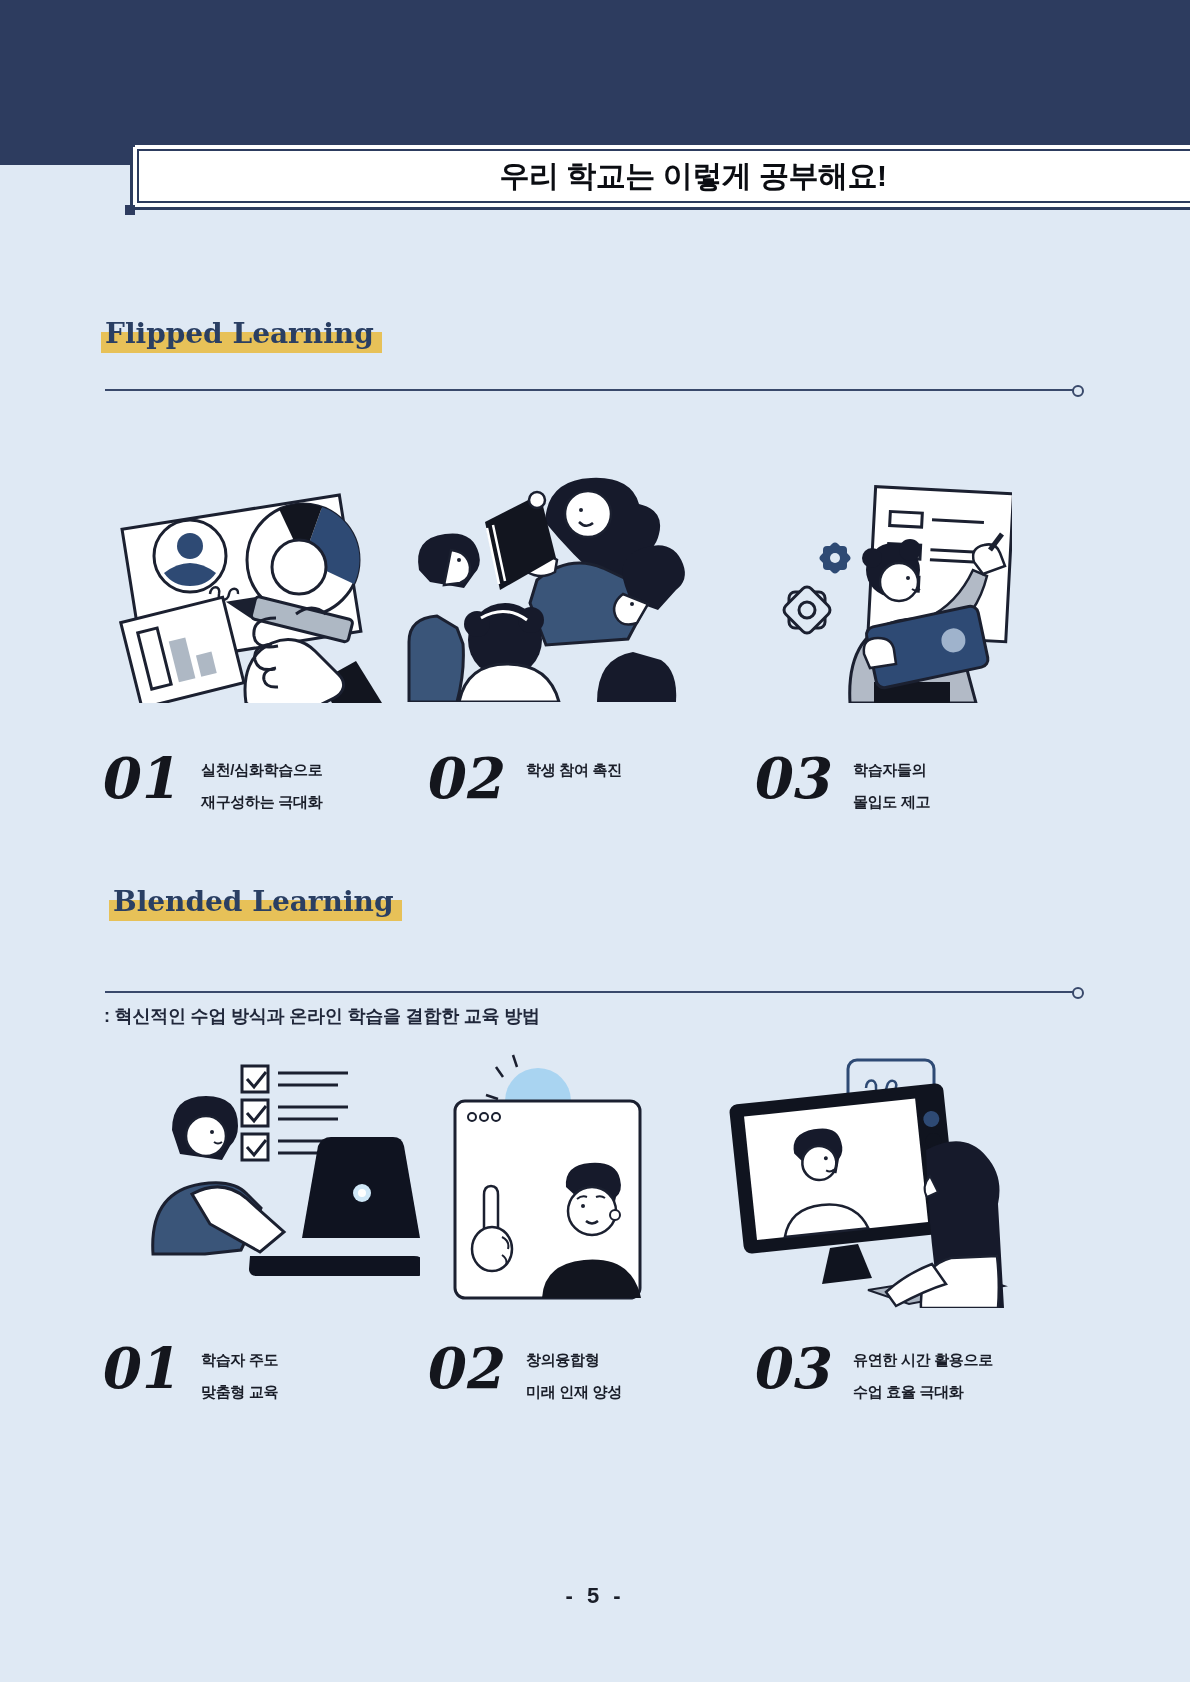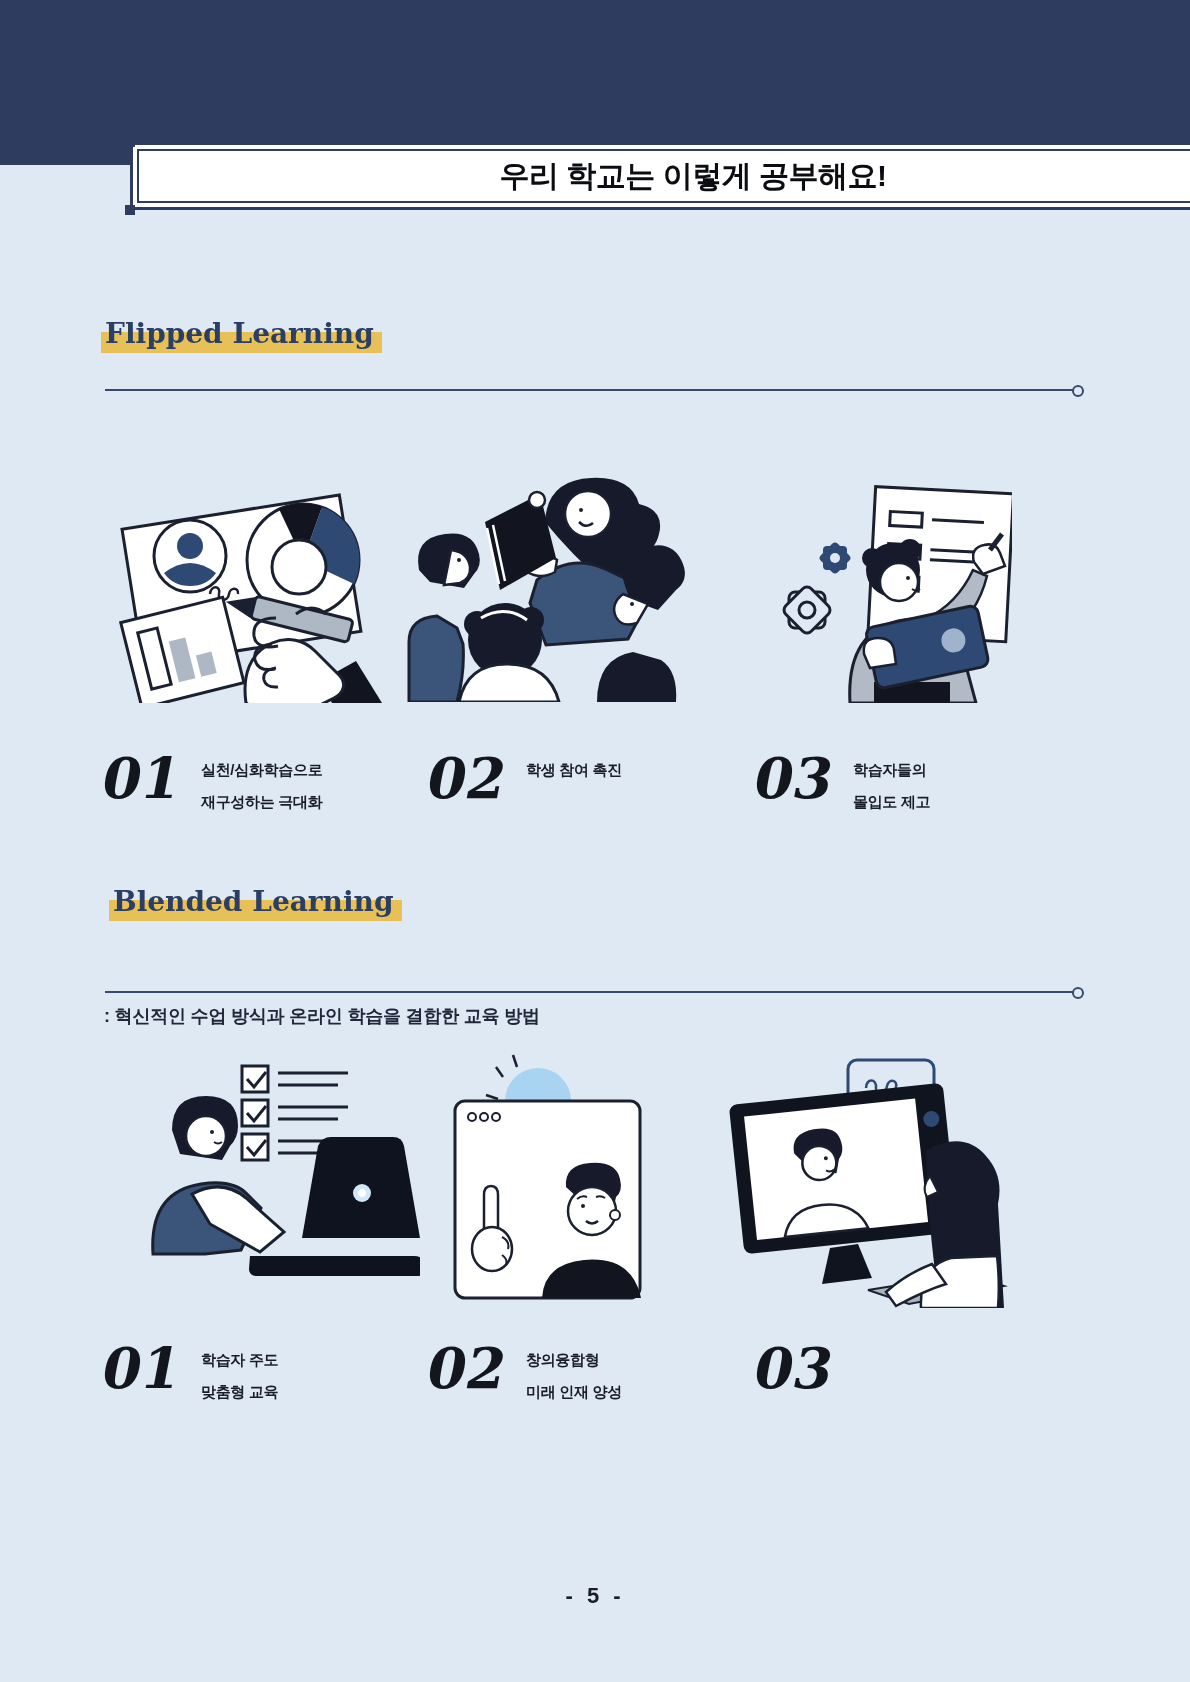--- a/index.html
+++ b/index.html
@@ -306,16 +306,20 @@
   </div>
   <div class="item i22">
     <span class="num">02</span>
     <span class="cap">
       <div>창의융합형</div>
       <div>미래 인재 양성</div>
     </span>
   </div>
   <div class="item i23">
     <span class="num">03</span>
+    <span class="cap">
+      <div>유연한 시간 활용으로</div>
+      <div>수업 효율 극대화</div>
+    </span>
   </div>
 
   <div class="footer">- 5 -</div>
 </div>
 
 </body></html>

